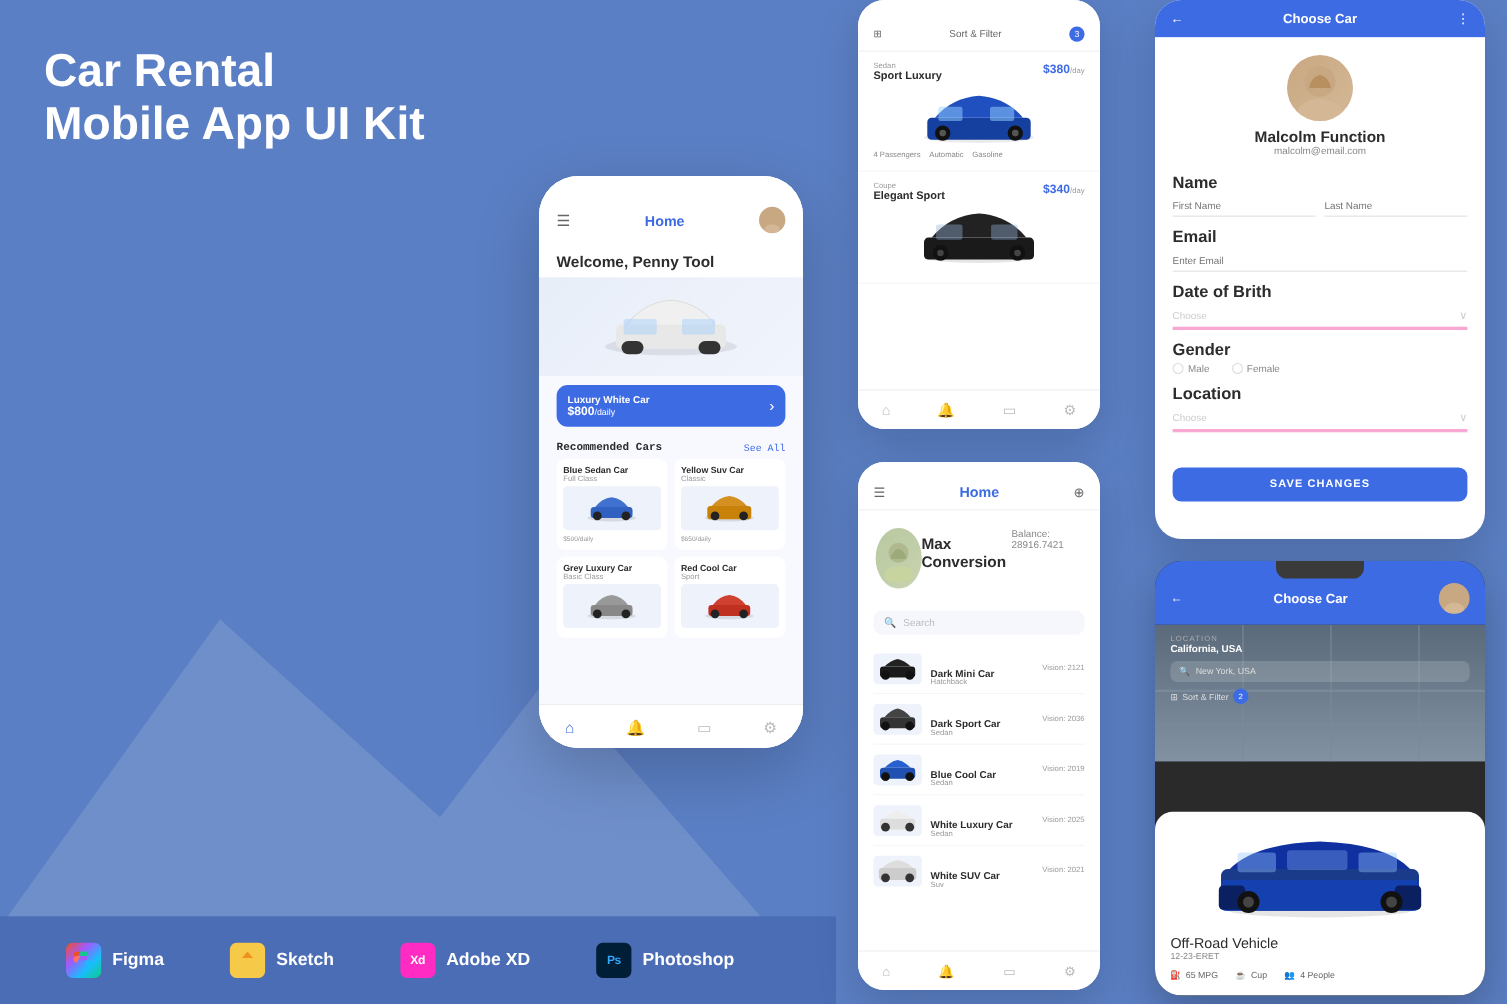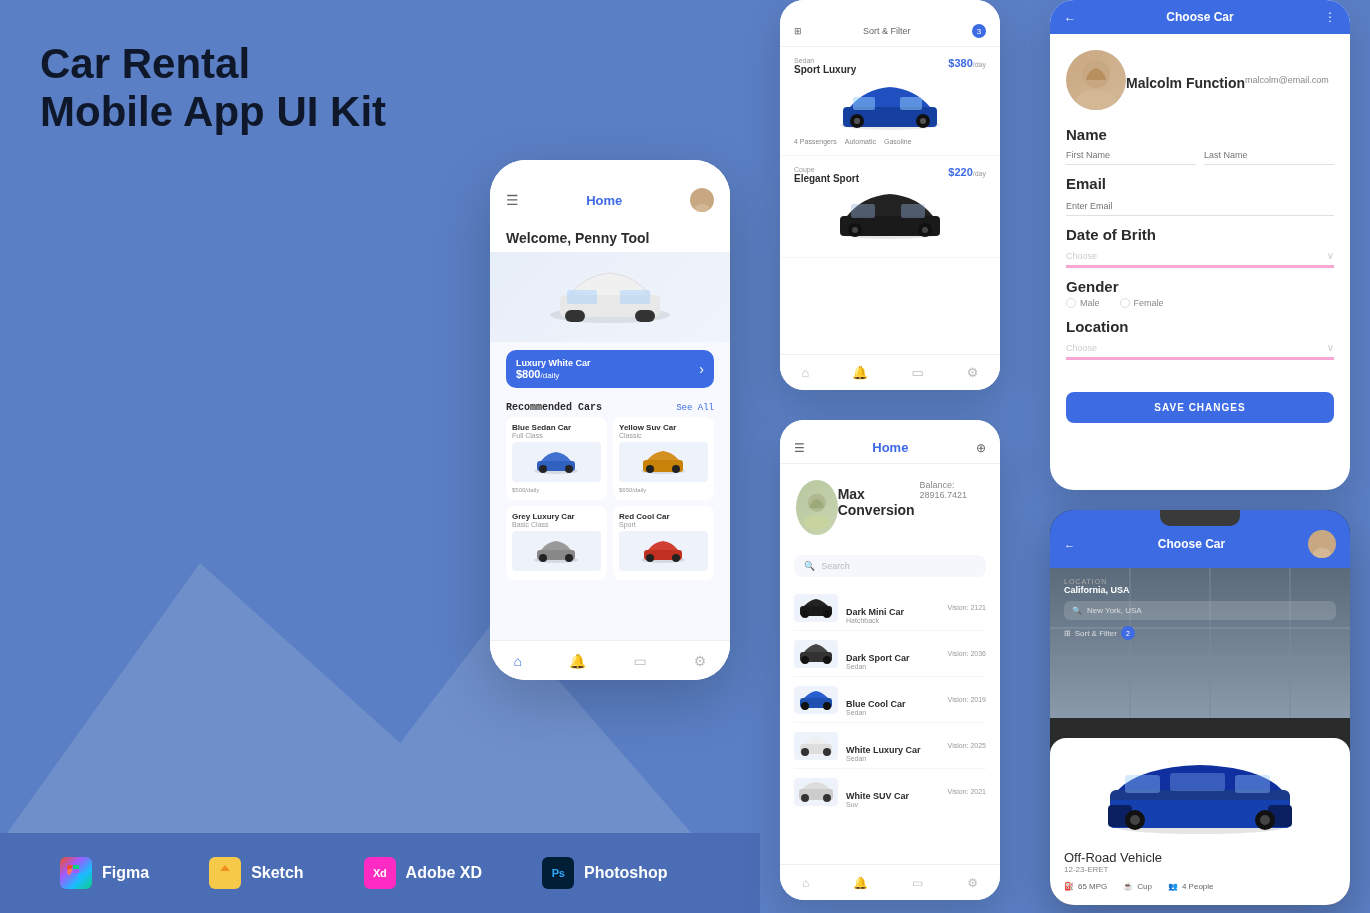--- a/index.html
+++ b/index.html
@@ -10,21 +10,21 @@
       font-family: -apple-system, BlinkMacSystemFont, 'Segoe UI', sans-serif;
       overflow: hidden;
       position: relative;
     }
 
     
     .title-section {
       position: absolute;
       top: 40px;
       left: 40px;
-      color: #0f172a;
+      color: #ffffff;
     }
     .title-section h1 {
       font-size: 42px;
       font-weight: 800;
       line-height: 1.15;
     }
 
     
     .bottom-bar {
       position: absolute;
@@ -295,21 +295,21 @@
       align-items: center;
       justify-content: space-between;
     }
     .profile-header-title { font-size: 12px; font-weight: 600; color: white; flex: 1; text-align: center; }
     .profile-header-icon { color: white; font-size: 12px; }
 
     .profile-avatar-section {
       background: white;
       padding: 16px;
       display: flex;
-      flex-direction: row;
+      flex-direction: column;
       align-items: center;
     }
     .profile-avatar {
       width: 60px;
       height: 60px;
       border-radius: 50%;
       background: linear-gradient(135deg, #c8a882, #d4b896);
       display: flex;
       align-items: center;
       justify-content: center;
@@ -487,21 +487,21 @@
     .cd-header {
       background: #3d6be4;
       padding: 10px 14px;
       display: flex;
       align-items: center;
       justify-content: space-between;
     }
     .cd-header-title { font-size: 12px; font-weight: 600; color: white; flex: 1; text-align: center; }
 
     .cd-map {
-      height: 150px;
+      height: 124px;
       background: linear-gradient(180deg, #4a5568 0%, #718096 50%, #a0aec0 100%);
       position: relative;
       overflow: hidden;
     }
     .cd-map-overlay {
       position: absolute;
       top: 10px;
       left: 14px;
       right: 14px;
     }
@@ -761,21 +761,21 @@
       <span>4 Passengers</span>
       <span>Automatic</span>
       <span>Gasoline</span>
     </div>
   </div>
 
   <div class="car-list-item">
     <div class="cli-category">Coupe</div>
     <div class="cli-name">Elegant Sport</div>
     <div class="cli-price">
-      <span>$220</span><span class="cli-price-small">/day</span>
+      <span>$340</span><span class="cli-price-small">/day</span>
     </div>
     <div class="cli-car-img">
       <svg width="130" height="55" viewBox="0 0 130 55">
         <ellipse cx="65" cy="46" rx="50" ry="5" fill="rgba(0,0,0,0.1)"></ellipse>
         <rect x="15" y="28" width="100" height="20" rx="4" fill="#1a1a1a"></rect>
         <path d="M22,28 Q38,8 65,6 Q92,8 108,28" fill="#222"></path>
         <circle cx="30" cy="42" r="7" fill="#111"></circle>
         <circle cx="30" cy="42" r="3" fill="#444"></circle>
         <circle cx="100" cy="42" r="7" fill="#111"></circle>
         <circle cx="100" cy="42" r="3" fill="#444"></circle>

